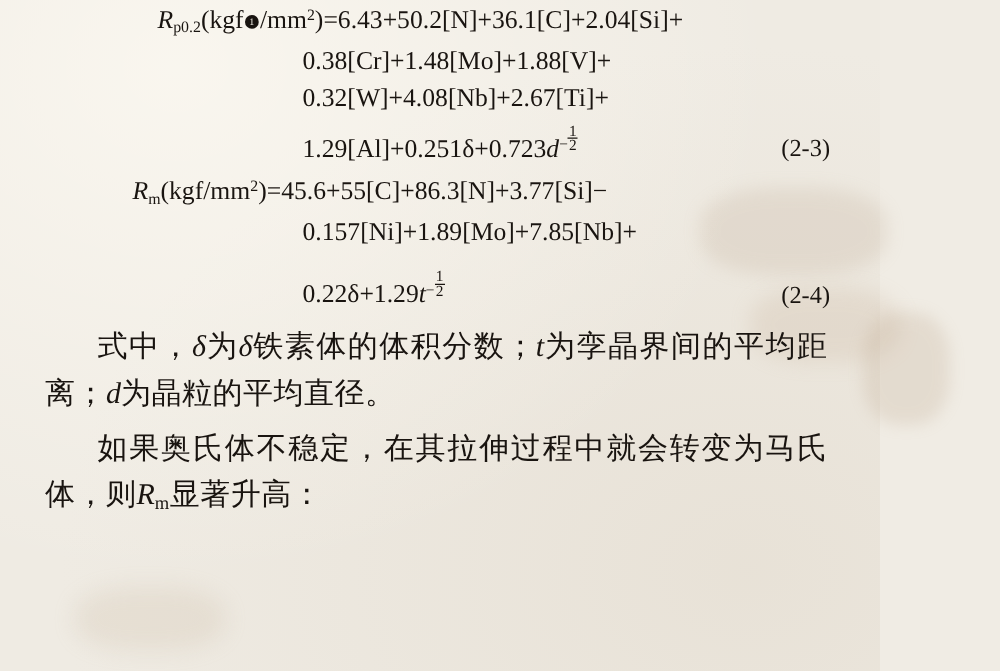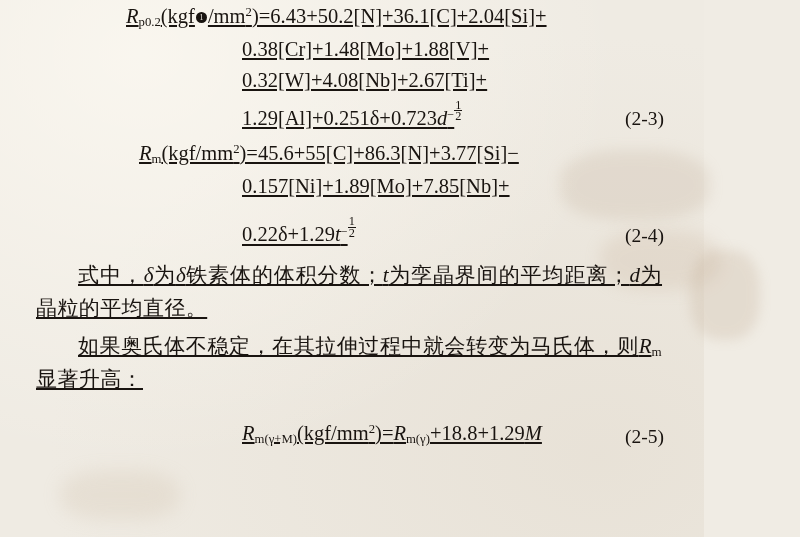--- a/index.html
+++ b/index.html
@@ -18,21 +18,20 @@
   .page {
     position: relative;
     width: 704px;
     height: 537px;
     box-sizing: border-box;
     padding: 6px 34px 16px 34px;
     background:
       radial-gradient(ellipse at 20% 10%, rgba(255,252,245,0.65), rgba(0,0,0,0) 60%),
       radial-gradient(ellipse at 85% 85%, rgba(226,218,205,0.55), rgba(0,0,0,0) 65%),
       #efebe3;
-    text-decoration: underline;
   }
   
   .smudge {
     position: absolute;
     pointer-events: none;
     border-radius: 40%;
     opacity: 0.20;
   }
   .smudge.a { left: 560px; top: 150px; width: 150px; height: 70px; background: #b9a38c; filter: blur(7px); }
   .smudge.b { left: 600px; top: 230px; width: 120px; height: 60px; background: #c2a98f; filter: blur(8px); }
@@ -59,21 +58,21 @@
     position: absolute;
     right: 6px;
     bottom: 0;
     font-size: 19.5px;
     white-space: nowrap;
     text-align: right;
   }
 
   .ml-0   { margin-left: 92px; }
   .ml-ind { margin-left: 208px; }
-  .ml-c   { margin-left: 105px; text-align: center; }
+  .ml-c   { margin-left: 72px; text-align: center; }
 
   .sp6 { height: 6px; }
   .sp10 { height: 10px; }
   .sp14 { height: 14px; }
 
   var, .it {
     font-style: italic;
     font-family: "Liberation Serif", serif;
   }
   sub {
@@ -117,21 +116,21 @@
     font-size: 8px;
     line-height: 11px;
     text-align: center;
     vertical-align: 0.32em;
     font-style: normal;
     margin: 0 1px;
   }
 
   
   .para {
-    font-size: 21px;
+    font-size: 24px;
     line-height: 1.55;
     letter-spacing: 0.4px;
     margin: 0;
     padding: 0 8px 0 2px;
     text-align: justify;
   }
   .para.indent { text-indent: 42px; }
   .para .it { letter-spacing: 0; }
 </style>
 </head>
@@ -205,21 +204,15 @@
 
     <div class="sp6"></div>
 
     <p class="para indent">
       <span>如果奥氏体不稳定，在其拉伸过程中就会转变为马氏体，则</span><span class="it">R</span><sub>m</sub><span>显著升高：</span>
     </p>
 
     <div class="sp14"></div>
     <div class="sp14"></div>
 
-    <div class="eq-row">
-      <div class="eq-body ml-ind">
-        <var class="it">R</var><sub>m(γ+M)</sub>(kgf/mm<sup>2</sup>)=<var class="it">R</var><sub>m(γ)</sub>+18.8+1.29<var class="it">M</var>
-      </div>
-      <div class="eq-tag">(2-5)</div>
-    </div>
 
   </div>
 </div>
 
 </body></html>

